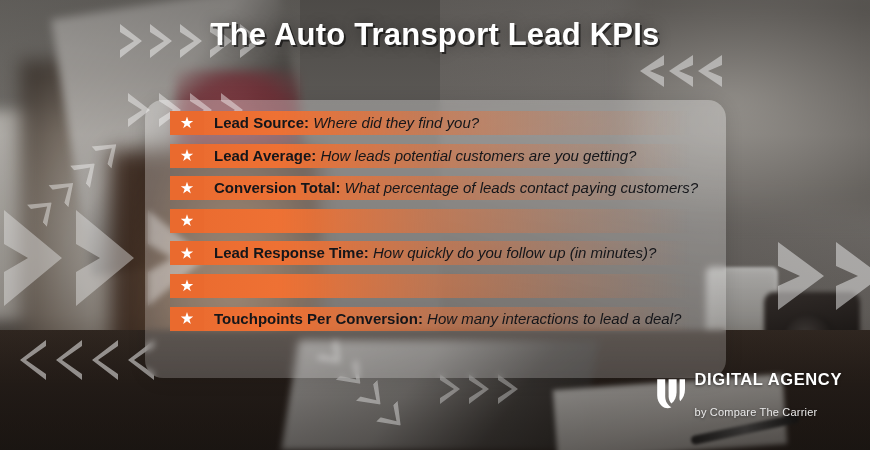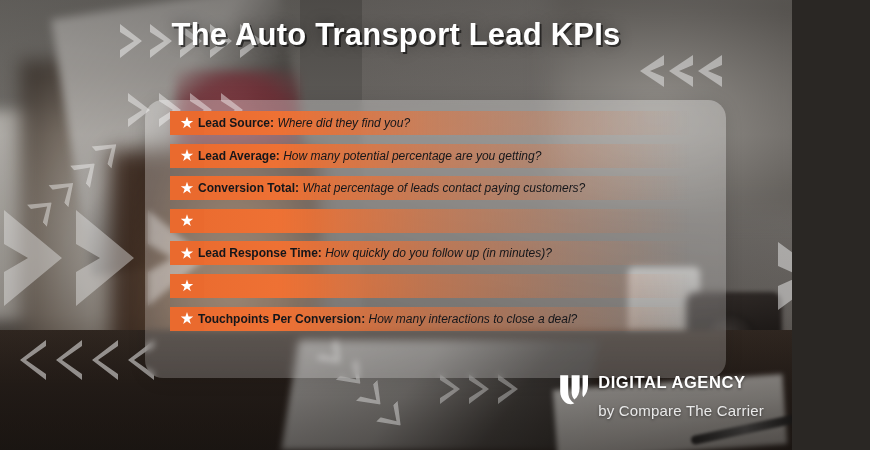--- a/index.html
+++ b/index.html
@@ -1,21 +1,21 @@
 <!DOCTYPE html>
 <html><head>
 <meta charset="utf-8">
 <style>
   html,body{margin:0;padding:0;}
   body{
     width:870px;height:450px;overflow:hidden;
     font-family:"Liberation Sans","DejaVu Sans",sans-serif;
     background:#2a2724;
   }
-  .stage{position:relative;width:792px;height:450px;overflow:hidden;}
+  .stage{position:relative;width:870px;height:450px;overflow:hidden;}
 
   
   .bg{position:absolute;inset:0;background:#6f6c68;}
   .bg-desk{
     position:absolute;left:0;right:0;bottom:0;height:120px;
     background:linear-gradient(180deg,#3a2e26 0%,#2b211b 45%,#221a15 100%);
   }
   .bg-wallL{
     position:absolute;left:0;top:0;width:300px;height:400px;
     background:linear-gradient(160deg,#8e8b86 0%,#7d7a75 35%,#57504a 75%,#3b342e 100%);
@@ -140,38 +140,38 @@
   }
   .star-badge{
     position:absolute;left:0;top:0;width:34px;height:24px;
     background:#ea6a2e;display:flex;align-items:center;justify-content:center;
   }
   .star{
     width:13px;height:13px;background:#ffffff;
     clip-path:polygon(50% 0%,61.8% 35%,98% 35%,68.5% 57%,79.5% 91%,50% 70%,20.5% 91%,31.5% 57%,2% 35%,38.2% 35%);
   }
   .row-text{
-    position:relative;margin-left:28px;white-space:nowrap;
-    font-size:12px;line-height:24px;color:#15161a;
+    position:relative;margin-left:44px;white-space:nowrap;
+    font-size:15px;line-height:24px;color:#15161a;
   }
   .row-text b{font-weight:bold;}
   .row-text i{font-style:italic;font-weight:normal;}
 
   
   .logo{
-    position:absolute;right:28px;bottom:32px;display:flex;gap:9px;z-index:8;
+    position:absolute;right:28px;bottom:32px;display:flex;align-items:center;gap:9px;z-index:8;
   }
   .logo-mark{width:30px;height:32px;flex:0 0 auto;}
   .logo-text{line-height:1;}
   .logo-title{
     color:#ffffff;font-weight:bold;font-size:16.5px;letter-spacing:.6px;
     text-shadow:0 1px 3px rgba(0,0,0,.5);
   }
   .logo-sub{
-    color:#e9e9e9;font-size:15px;margin-top:13px;letter-spacing:.2px;
+    color:#e9e9e9;font-size:11px;margin-top:20px;letter-spacing:.2px;
     text-shadow:0 1px 3px rgba(0,0,0,.5);
   }
 </style>
 </head>
 <body>
 
 <div class="stage">
 
   <div class="bg">
     <div class="bg-wallL"></div>
@@ -264,21 +264,21 @@
         <div class="star-badge">
           <div class="star"></div>
         </div>
         <div class="row-text"><b>Lead Source:</b> <i>Where did they find you?</i></div>
       </div>
       <div class="row">
         <div class="row-bar"></div>
         <div class="star-badge">
           <div class="star"></div>
         </div>
-        <div class="row-text"><b>Lead Average:</b> <i>How many potential percentage are you getting?</i></div>
+        <div class="row-text"><b>Lead Average:</b> <i>How leads potential customers are you getting?</i></div>
       </div>
       <div class="row">
         <div class="row-bar"></div>
         <div class="star-badge">
           <div class="star"></div>
         </div>
         <div class="row-text"><b>Conversion Total:</b> <i>What percentage of leads contact paying customers?</i></div>
       </div>
       <div class="row">
         <div class="row-bar"></div>
@@ -297,21 +297,21 @@
         <div class="row-bar"></div>
         <div class="star-badge">
           <div class="star"></div>
         </div>
       </div>
       <div class="row">
         <div class="row-bar"></div>
         <div class="star-badge">
           <div class="star"></div>
         </div>
-        <div class="row-text"><b>Touchpoints Per Conversion:</b> <i>How many interactions to close a deal?</i></div>
+        <div class="row-text"><b>Touchpoints Per Conversion:</b> <i>How many interactions to lead a deal?</i></div>
       </div>
     </div>
 
   <div class="logo">
     <svg class="logo-mark" viewBox="0 0 30 32">
       <path d="M1.2 1.2 L9.2 1.2 L9.2 18.5 C9.2 23.6 12.0 27.4 15.4 29.2 C12.0 30.9 8.6 30.2 5.8 27.9 C2.9 25.5 1.2 21.8 1.2 17.6 Z" fill="#ffffff"></path>
       <path d="M12.6 1.2 L20.6 1.2 L20.6 14.0 C20.6 19.0 18.6 23.1 15.4 25.6 C13.6 23.6 12.6 21.0 12.6 18.3 Z" fill="#ffffff"></path>
       <path d="M23.6 1.2 L29.0 1.2 L29.0 11.2 C29.0 16.0 27.2 20.2 24.2 23.2 C22.9 21.0 23.6 18.0 23.6 15.0 Z" fill="#ffffff"></path>
     </svg>
     <div class="logo-text">

